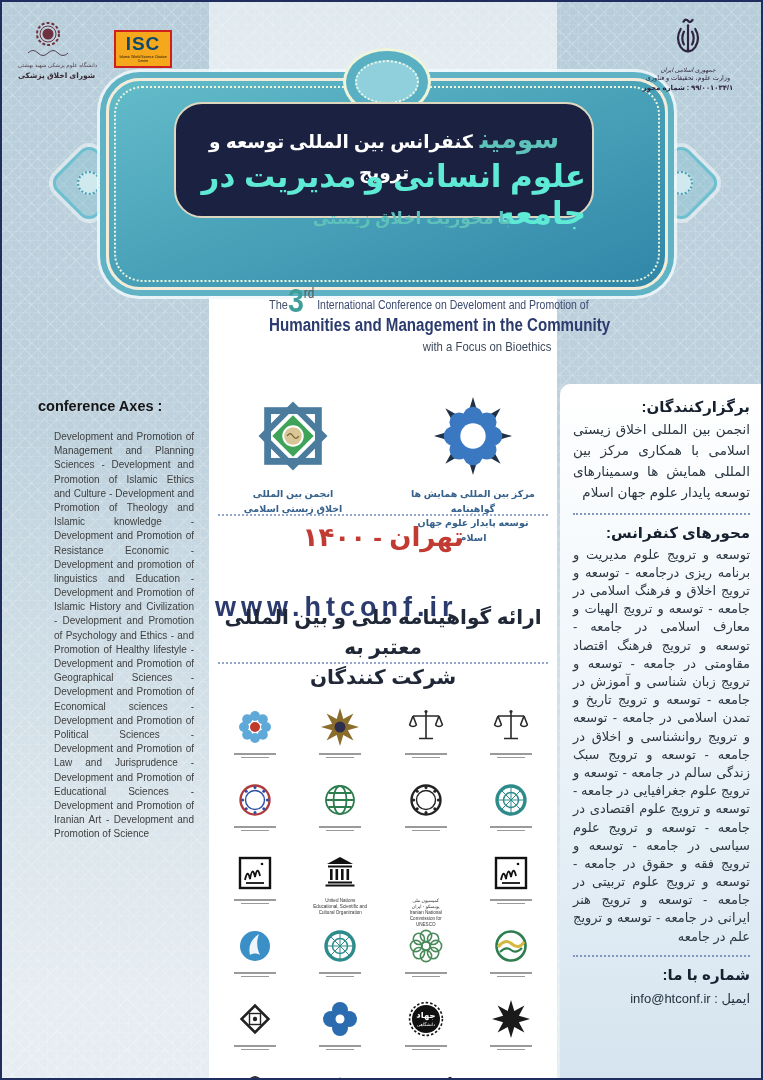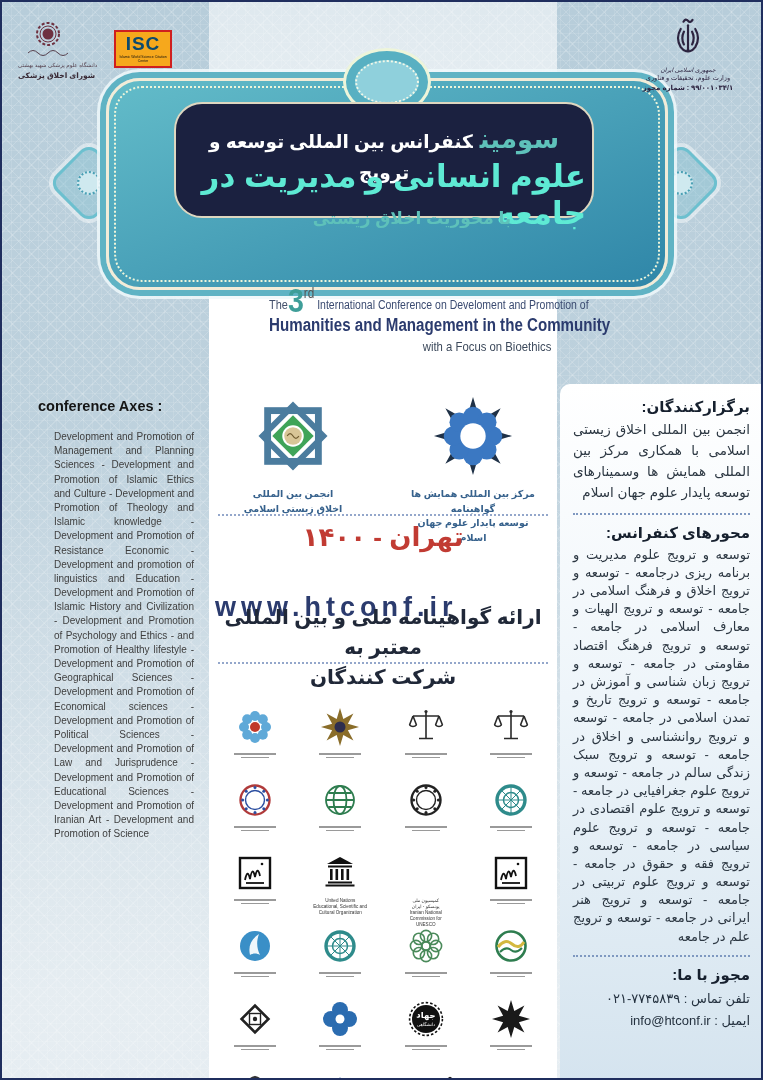--- a/index.html
+++ b/index.html
@@ -547,18 +547,17 @@
     <p lang="en">Development and Promotion of Management and Planning Sciences - Development and Promotion of Islamic Ethics and Culture - Development and Promotion of Theology and Islamic knowledge - Development and Promotion of Resistance Economic - Development and promotion of linguistics and Education - Development and Promotion of Islamic History and Civilization - Development and Promotion of Psychology and Ethics - and Promotion of Healthy lifestyle - Development and Promotion of Geographical Sciences - Development and Promotion of Economical sciences - Development and Promotion of Political Sciences - Development and Promotion of Law and Jurisprudence - Development and Promotion of Educational Sciences - Development and Promotion of Iranian Art - Development and Promotion of Science</p>
   </div>
 
   <div class="abs panel">
     <h3>برگزارکنندگان:</h3>
     <p class="body1">انجمن بین المللی اخلاق زیستی اسلامی با همکاری مرکز بین المللی همایش ها وسمینارهای توسعه پایدار علوم جهان اسلام</p>
     <div class="psep"></div>
     <h3>محورهای کنفرانس:</h3>
     <p class="body2">توسعه و ترویج علوم مدیریت و برنامه ریزی درجامعه - توسعه و ترویج اخلاق و فرهنگ اسلامی در جامعه - توسعه و ترویج الهیات و معارف اسلامی در جامعه - توسعه و ترویج فرهنگ اقتصاد مقاومتی در جامعه - توسعه و ترویج زبان شناسی و آموزش در جامعه - توسعه و ترویج تاریخ و تمدن اسلامی در جامعه - توسعه و ترویج روانشناسی و اخلاق در جامعه - توسعه و ترویج سبک زندگی سالم در جامعه - توسعه و ترویج علوم جغرافیایی در جامعه - توسعه و ترویج علوم اقتصادی در جامعه - توسعه و ترویج علوم سیاسی در جامعه - توسعه و ترویج فقه و حقوق در جامعه - توسعه و ترویج علوم تربیتی در جامعه - توسعه و ترویج هنر ایرانی در جامعه - توسعه و ترویج علم در جامعه</p>
     <div class="psep"></div>
-    <h3>مجوز با ما:</h3>
-    <div class="contact-line"><span>تلفن تماس : </span><span class="ltr">۰۲۱-۷۷۴۵۸۳۹</span></div>
+    <h3>شماره با ما:</h3>
     <div class="contact-line"><span>ایمیل : </span><span class="ltr">info@htconf.ir</span></div>
   </div>
 
 </div>
 
 </body></html>

